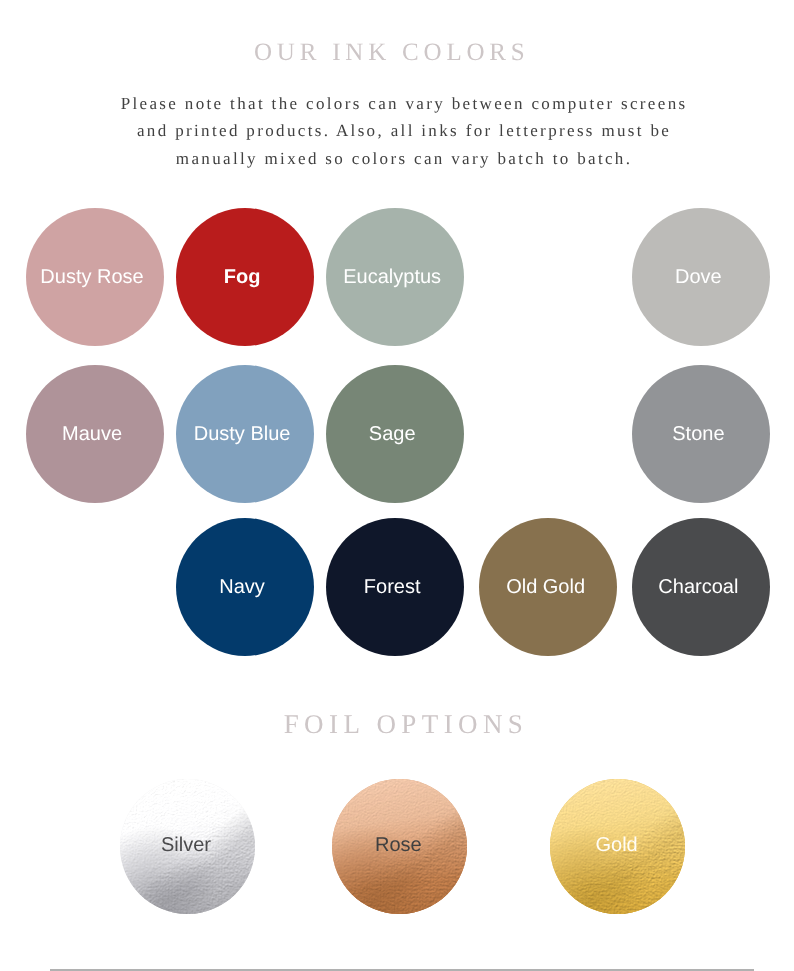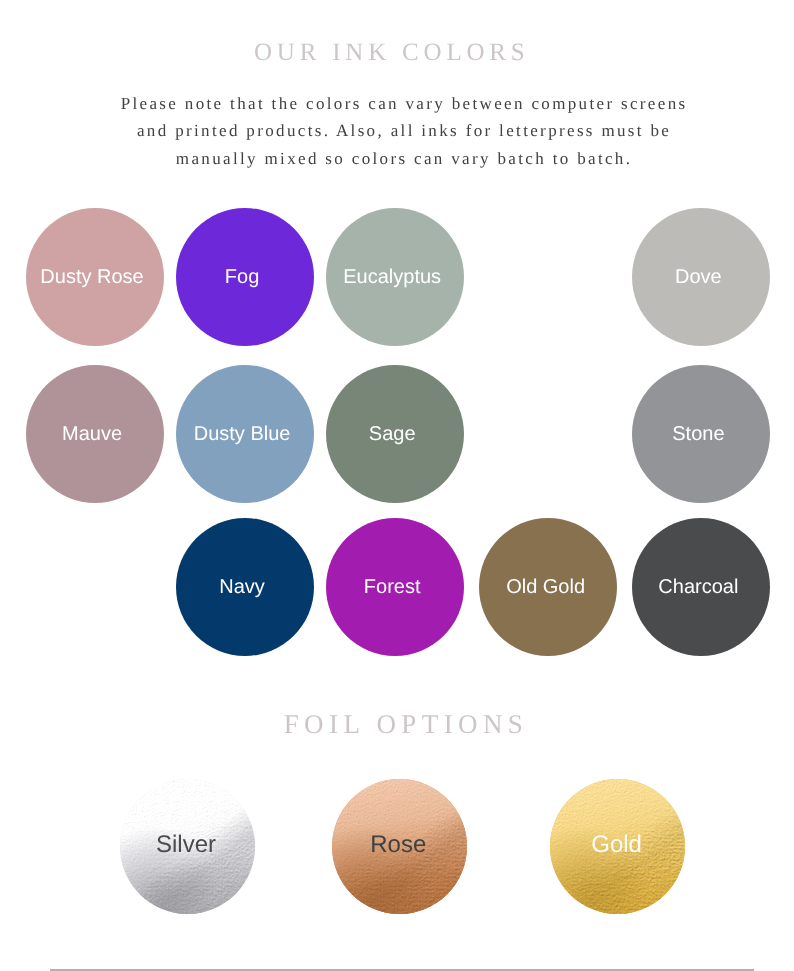--- a/index.html
+++ b/index.html
@@ -53,21 +53,21 @@
 
   
   .foil{
     position:absolute;width:135px;height:135px;border-radius:50%;overflow:hidden;
   }
   .foil .tex{position:absolute;left:0;top:0;width:135px;height:135px;display:block;}
   .foil .lbl{
     position:absolute;left:-20px;top:-1px;width:175px;height:135px;
     display:flex;align-items:center;justify-content:center;
     font-family:"Liberation Sans",sans-serif;
-    font-size:24px;line-height:1;white-space:nowrap;
+    font-size:20px;line-height:1;white-space:nowrap;
     transform:translateX(-1px);
     text-align:right;
   }
 
   
   .rule{position:absolute;left:49.5px;top:969px;width:704.5px;height:2px;background:#b1b1b1;}
 
   #defs{position:absolute;width:0;height:0;overflow:hidden;}
 </style>
 </head>
@@ -183,21 +183,21 @@
   <div class="intro" id="intro">
     <span class="ln">Please note that the colors can vary between computer screens</span>
     <span class="ln">and printed products. Also, all inks for letterpress must be</span>
     <span class="ln">manually mixed so colors can vary batch to batch.</span>
   </div>
 
   <div class="grid" id="grid">
       <div class="swatch" style="left: 25.5px; top: 207.5px; background: rgb(207, 163, 163);">
         <span class="lbl" style="color: rgb(255, 255, 255);">Dusty Rose</span>
       </div>
-      <div class="swatch" style="left: 175.6px; top: 207.5px; background: #6d28d9;">
+      <div class="swatch" style="left: 175.6px; top: 207.5px; background: #b91c1c; font-weight: bold;">
         <span class="lbl" style="color: rgb(255, 255, 255);">Fog</span>
       </div>
       <div class="swatch" style="left: 325.7px; top: 207.5px; background: rgb(166, 179, 171);">
         <span class="lbl" style="color: rgb(255, 255, 255);">Eucalyptus</span>
       </div>
       <div class="swatch" style="left: 631.9px; top: 207.5px; background: rgb(188, 187, 184);">
         <span class="lbl" style="color: rgb(255, 255, 255);">Dove</span>
       </div>
       <div class="swatch" style="left: 175.6px; top: 365.1px; background: rgb(129, 161, 190);">
         <span class="lbl" style="color: rgb(255, 255, 255);">Dusty Blue</span>
@@ -207,21 +207,21 @@
       </div>
       <div class="swatch" style="left: 325.7px; top: 365.1px; background: rgb(119, 134, 118);">
         <span class="lbl" style="color: rgb(255, 255, 255);">Sage</span>
       </div>
       <div class="swatch" style="left: 631.9px; top: 365.1px; background: rgb(146, 148, 151);">
         <span class="lbl" style="color: rgb(255, 255, 255);">Stone</span>
       </div>
       <div class="swatch" style="left: 175.6px; top: 518.4px; background: rgb(3, 58, 107);">
         <span class="lbl" style="color: rgb(255, 255, 255);">Navy</span>
       </div>
-      <div class="swatch" style="left: 325.7px; top: 518.4px; background: #a21caf; text-align: right;">
+      <div class="swatch" style="left: 325.7px; top: 518.4px; background: #0f172a; text-align: right;">
         <span class="lbl" style="color: rgb(255, 255, 255);">Forest</span>
       </div>
       <div class="swatch" style="left: 479.1px; top: 518.4px; background: rgb(135, 113, 78);">
         <span class="lbl" style="color: rgb(255, 255, 255);">Old Gold</span>
       </div>
       <div class="swatch" style="left: 631.9px; top: 518.4px; background: rgb(74, 75, 77);">
         <span class="lbl" style="color: rgb(255, 255, 255);">Charcoal</span>
       </div>
     </div>
 

